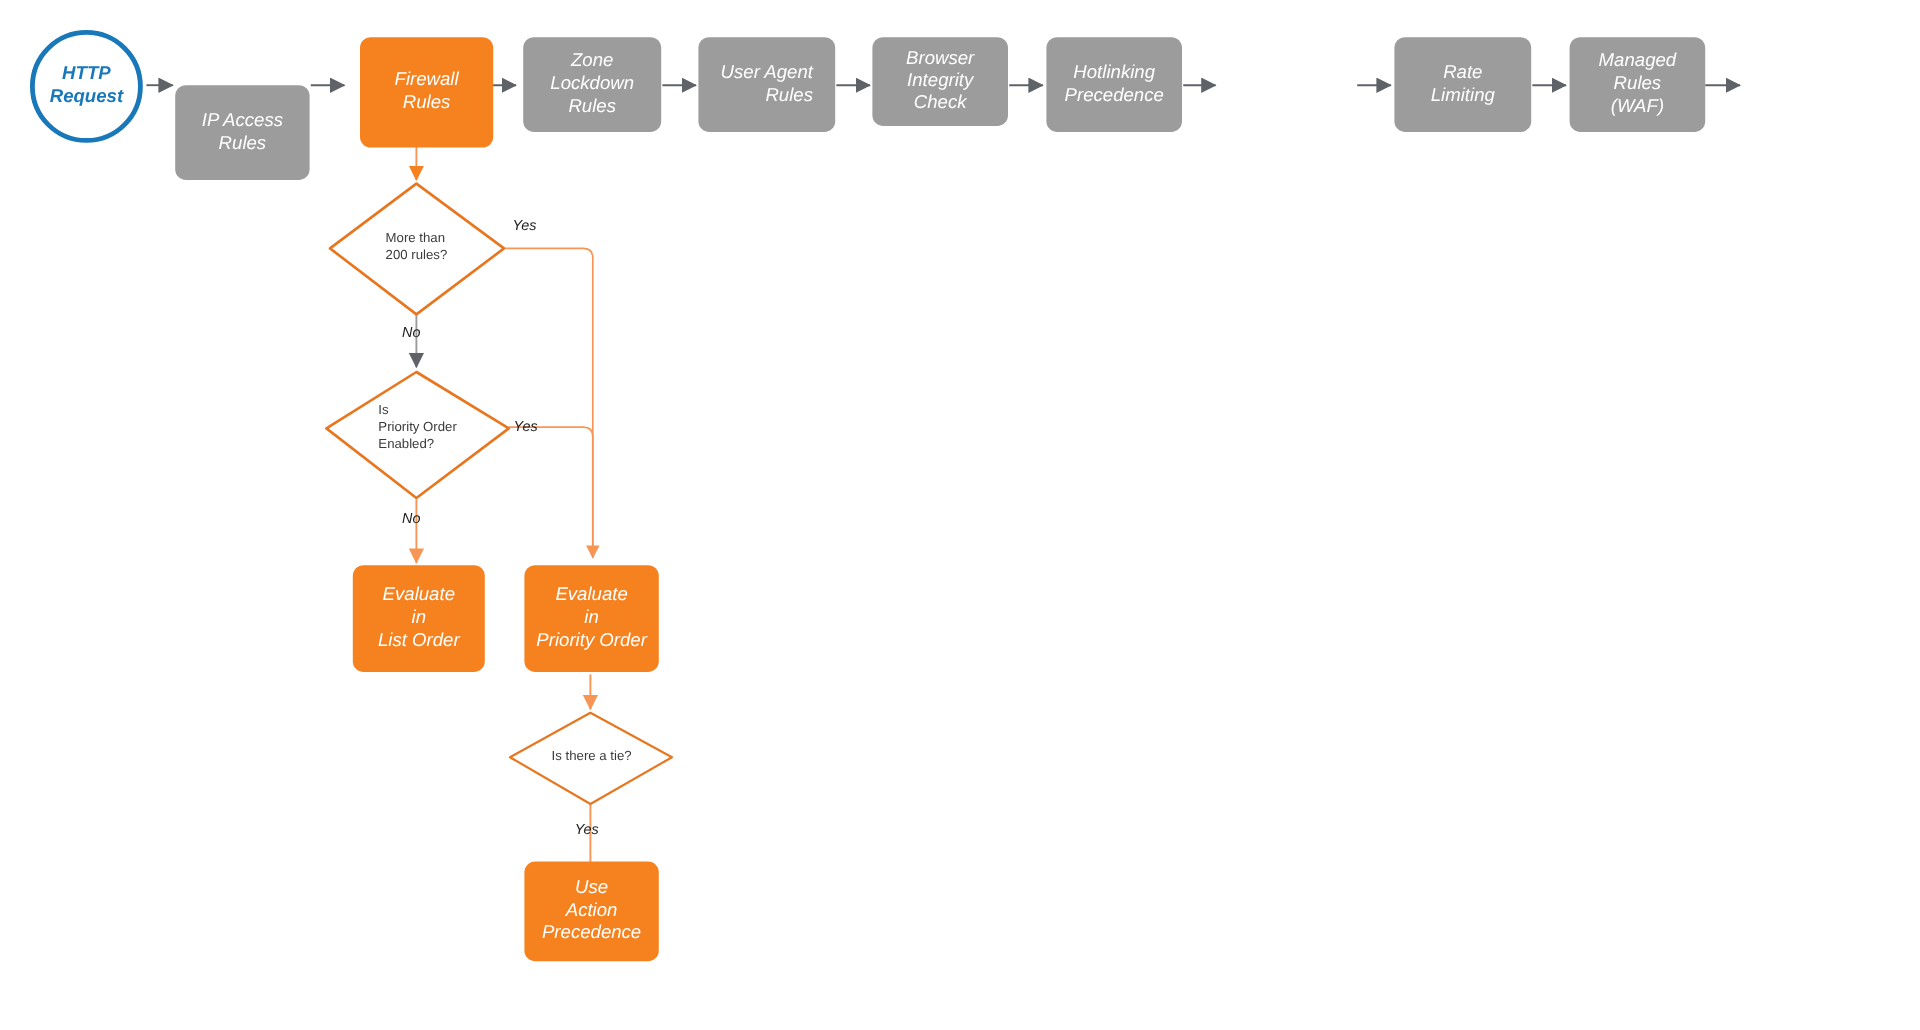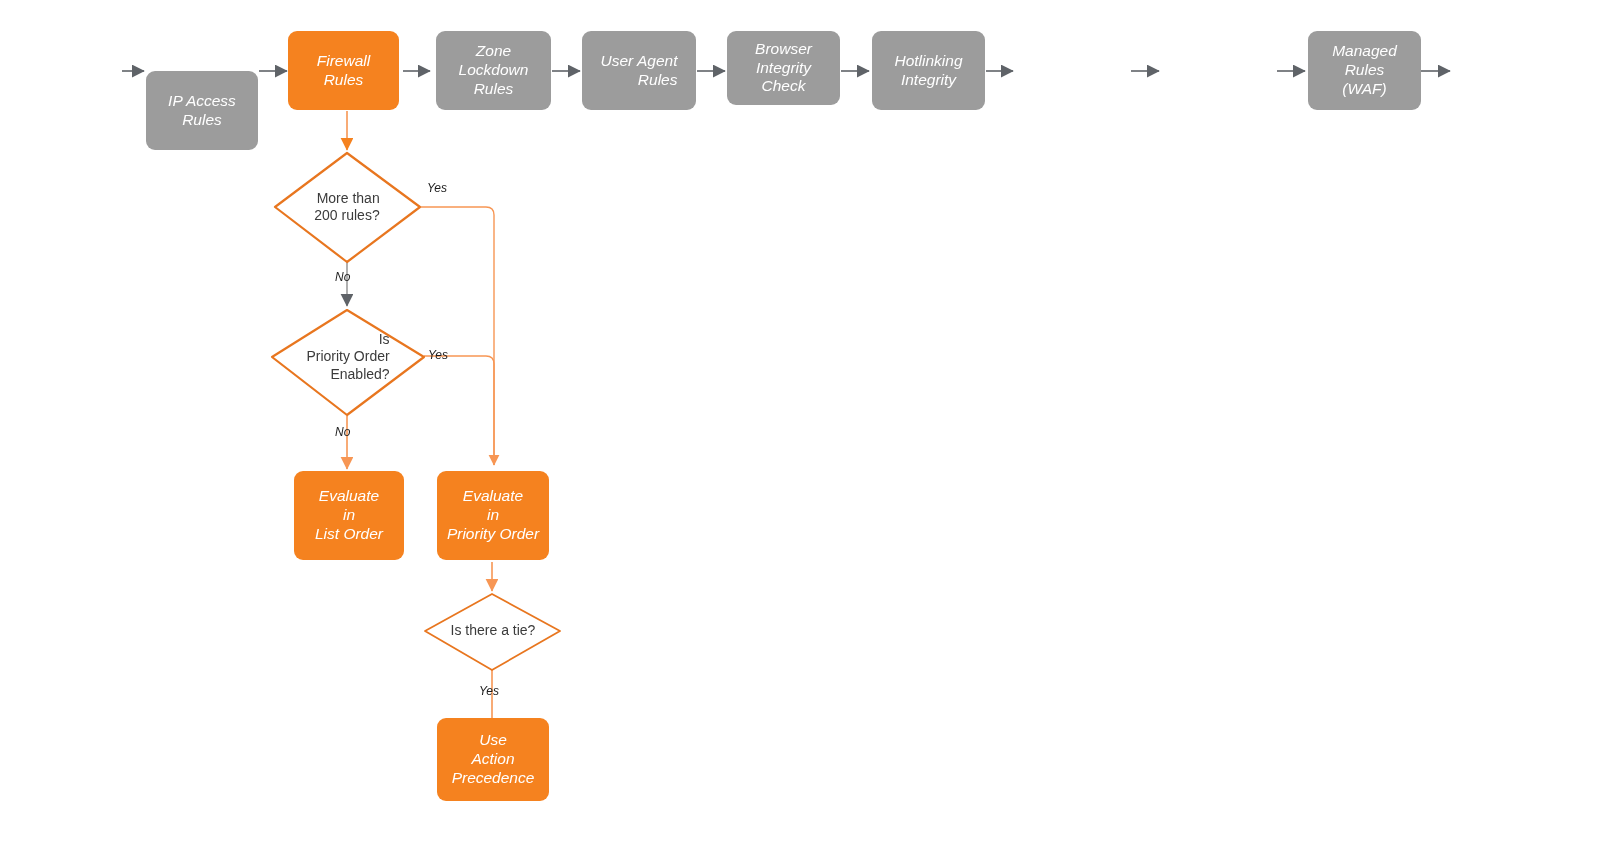--- a/index.html
+++ b/index.html
@@ -62,23 +62,23 @@
     color: #ffffff;
     font-weight: bold;
     font-style: italic;
     font-size: 15.5px;
   }
   .diamond-label {
     position: absolute;
     display: flex;
     align-items: center;
     justify-content: center;
-    text-align: right;
+    text-align: left;
     color: #3b3b3b;
-    font-size: 14px;
+    font-size: 11px;
     line-height: 1.25;
     pointer-events: none;
   }
   .edge-label {
     position: absolute;
     color: #1d1d1d;
     font-size: 12px;
     font-style: italic;
     white-space: nowrap;
   }
@@ -127,42 +127,46 @@
 
     <path d="M492,562 L492,591" stroke="#f79654" stroke-width="1.6" fill="none" marker-end="url(#ahOrangeLight)"></path>
 
     <path d="M492,670 L492,736" stroke="#f79654" stroke-width="1.6" fill="none" marker-end="url(#ahOrangeLight)"></path>
 
     <polygon points="347,153 420,207 347,262 275,207" fill="#ffffff" stroke="#e8761f" stroke-width="2.2" stroke-linejoin="round"></polygon>
     <polygon points="347,310 424,357 347,415 272,357" fill="#ffffff" stroke="#e8761f" stroke-width="2.2" stroke-linejoin="round"></polygon>
     <polygon points="492,594 560,631 492,670 425,631" fill="#ffffff" stroke="#e8761f" stroke-width="1.8" stroke-linejoin="round"></polygon>
   </svg>
 
+  <div class="node circle-outline nl" style="left:25px; top:25px; width:94px; height:94px;">HTTP
+Request</div>
 
   <div class="node box box-gray nl" style="left:146px; top:31px; width:112px; height:79px;margin-top:40px;">IP Access
 Rules</div>
 
-  <div class="node box box-orange nl" style="left:288px; top:31px; width:111px; height:79px;">Firewall
+  <div class="node box box-orange nl" style="left:300px; top:31px; width:111px; height:92px;">Firewall
 Rules</div>
 
   <div class="node box box-gray nl" style="left:436px; top:31px; width:115px; height:79px;">Zone
 Lockdown
 Rules</div>
 
   <div class="node box box-gray nl" style="left:582px; top:31px; width:114px; height:79px;text-align:right;">User Agent
 Rules</div>
 
   <div class="node box box-gray nl" style="left:727px; top:31px; width:113px; height:74px;">Browser
 Integrity
 Check</div>
 
   <div class="node box box-gray nl" style="left:872px; top:31px; width:113px; height:79px;">Hotlinking
-Integrity</div>
-
-
+Precedence</div>
+
+
+  <div class="node box box-gray nl" style="left:1162px; top:31px; width:114px; height:79px;">Rate
+Limiting</div>
 
   <div class="node box box-gray nl" style="left:1308px; top:31px; width:113px; height:79px;">Managed
 Rules
 (WAF)</div>
 
 
   <div class="diamond-label nl" style="left:277px; top:177px; width:140px; height:60px;">More than
 200 rules?</div>
 
   <div class="diamond-label nl" style="left:272px; top:323px; width:152px; height:68px;">Is

